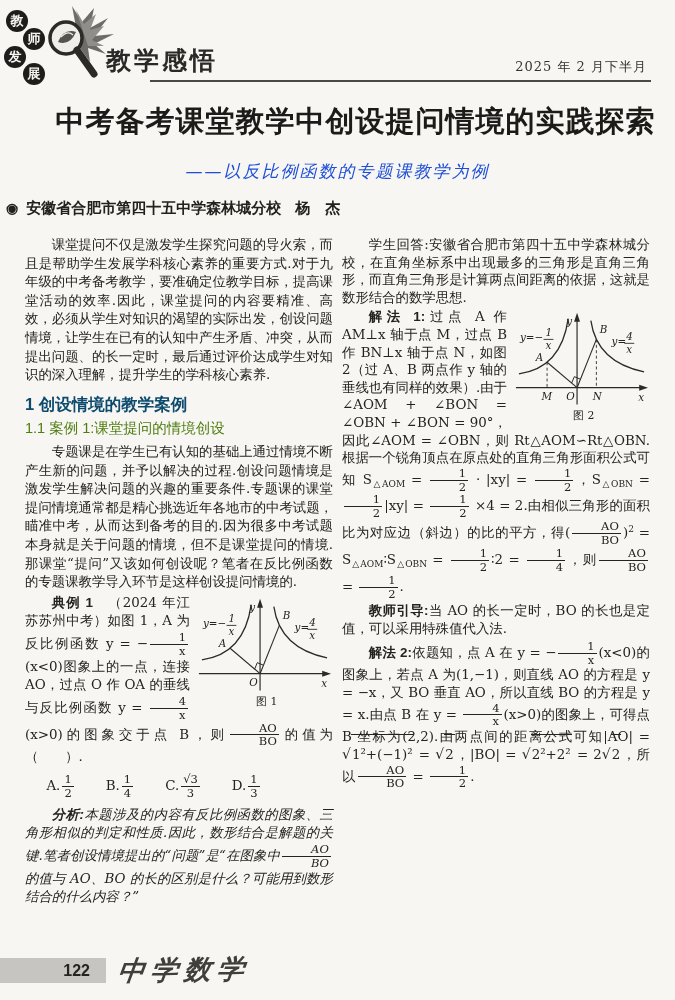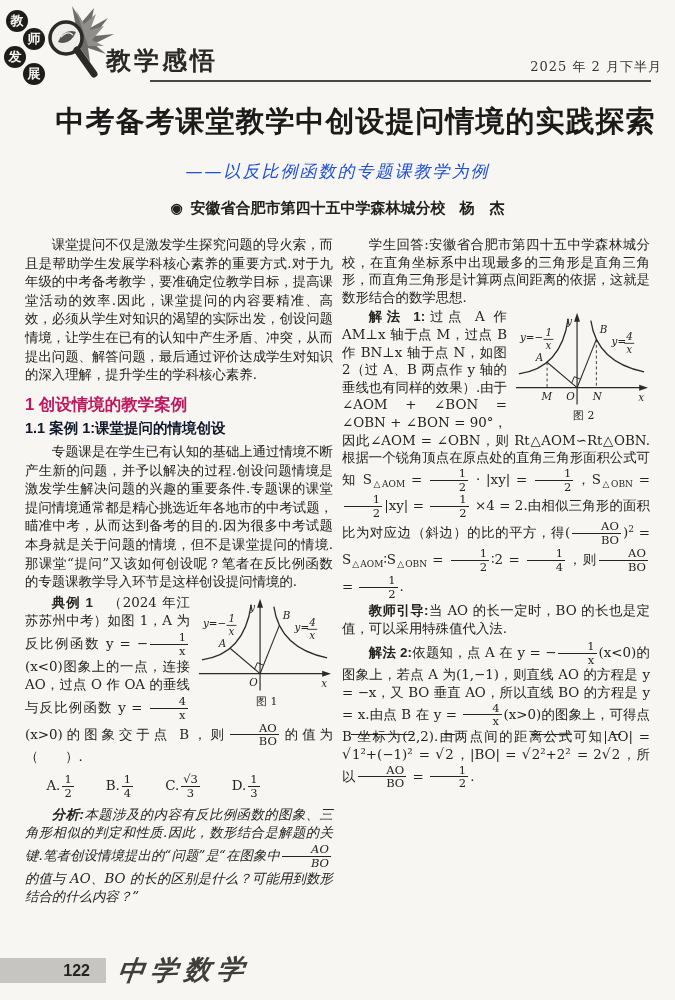--- a/index.html
+++ b/index.html
@@ -25,51 +25,51 @@
   .bc.c0{top:2px;left:4px;}
   .bc.c1{top:20px;left:21px;}
   .bc.c2{top:38px;left:2px;}
   .bc.c3{top:55px;left:21px;}
   .maglogo{position:absolute;top:4px;left:38px;}
   .section-label{
     position:absolute;top:44px;left:106px;
     font-family:"Liberation Sans",sans-serif;font-size:25px;font-weight:600;
     letter-spacing:3px;color:#2a2927;
   }
-  .issue-date{position:absolute;top:58px;right:13px;font-size:13px;color:#33322f;letter-spacing:1px;}
+  .issue-date{position:absolute;top:58px;right:28px;font-size:13px;color:#33322f;letter-spacing:1px;}
   .hdr-rule{position:absolute;top:80px;left:150px;right:24px;height:2px;background:#4a4946;}
   
   .art-title{
     position:absolute;top:102px;left:0;right:0;text-align:center;
     font-family:"Liberation Sans",sans-serif;font-weight:700;font-size:29px;
     letter-spacing:1px;color:#1c1b19;margin-left:36px;
   }
   .art-sub{
     position:absolute;top:160px;left:0;right:0;text-align:center;
     font-style:italic;font-size:17px;color:#1d4ed8;letter-spacing:2px;
   }
   .author{
-    position:absolute;top:199px;left:0;right:0;text-align:center;
-    font-family:"Liberation Sans",sans-serif;font-weight:700;font-size:15px;color:#222120;
+    position:absolute;top:199px;left:0;right:0;
+    font-family:"Liberation Sans",sans-serif;font-weight:700;font-size:15px;color:#222120;padding-left:6px;
   }
   .author .bullet{font-size:14px;margin-right:8px;}
   .author .gap{display:inline-block;width:14px;}
   
   .col{position:absolute;top:236px;width:308px;text-align:justify;}
   .col-left{left:25px;font-size:13.4px;line-height:18.6px;}
   .col-right{left:342px;font-size:13.4px;line-height:17.6px;}
   .col p{margin:0 0 2px 0;}
   .indent{text-indent:2em;}
   h2.sec{
     font-family:"Liberation Sans",sans-serif;font-size:16.5px;font-weight:700;
-    margin:10px 0 6px 0;color:#be185d;text-indent:0;
+    margin:10px 0 6px 0;color:#0c4a6e;text-indent:0;
   }
   h3.subsec{
-    font-family:"Liberation Sans",sans-serif;font-size:14.5px;font-weight:700;
-    margin:4px 0 5px 0;color:#0f172a;text-indent:0;
+    font-family:"Liberation Sans",sans-serif;font-size:14.5px;font-weight:400;
+    margin:4px 0 5px 0;color:#4d7c0f;text-indent:0;
   }
   .rich b{font-family:"Liberation Sans",sans-serif;font-weight:700;}
   .kai{font-style:italic;}
   
   .frac{
     display:inline-flex;flex-direction:column;align-items:center;
     vertical-align:middle;line-height:1.12;font-size:11.5px;
     margin:0 2px;text-align:center;
   }
   .frac .fn{border-bottom:1px solid #242321;padding:0 2px;}
@@ -126,21 +126,21 @@
     <div class="hdr-rule"></div>
   </div>
 
   <div class="art-title">中考备考课堂教学中创设提问情境的实践探索</div>
   <div class="art-sub">——以反比例函数的专题课教学为例</div>
   <div class="author">
     <span class="bullet">◉</span><span>安徽省合肥市第四十五中学森林城分校</span><span class="gap"></span><span>杨　杰</span>
   </div>
 
   <div class="col col-left">
-    <p class="indent rich">课堂提问不仅是激发学生探究问题的导火索，而且是帮助学生发展学科核心素养的重要方式.对于九年级的中考备考教学，要准确定位教学目标，提高课堂活动的效率.因此，课堂提问的内容要精准、高效，必须从学生对知识的渴望的实际出发，创设问题情境，让学生在已有的认知中产生矛盾、冲突，从而提出问题、解答问题，最后通过评价达成学生对知识的深入理解，提升学生的学科核心素养.</p>
+    <p class="indent rich">课堂提问不仅是激发学生探究问题的导火索，而且是帮助学生发展学科核心素养的重要方式.对于九年级的中考备考教学，要准确定位教学目标，提高课堂活动的效率.因此，课堂提问的内容要精准、高效，必须从学生对知识的渴望的实际出发，创设问题情境，让学生在已有的认知中产生矛盾、冲突，从而提出问题、的长一定时，最后通过评价达成学生对知识的深入理解，提升学生的学科核心素养.</p>
     <h2 class="sec">1 创设情境的教学案例</h2>
     <h3 class="subsec">1.1 案例 1:课堂提问的情境创设</h3>
     <p class="indent rich">专题课是在学生已有认知的基础上通过情境不断产生新的问题，并予以解决的过程.创设问题情境是激发学生解决问题的兴趣的重要条件.专题课的课堂提问情境通常都是精心挑选近年各地市的中考试题，瞄准中考，从而达到备考的目的.因为很多中考试题本身就是关于问题的情境，但不是课堂提问的情境.那课堂“提问”又该如何创设呢？笔者在反比例函数的专题课教学导入环节是这样创设提问情境的.</p>
 
     <div class="example-block">
       <figure class="fig">
         <svg width="138" height="114" viewBox="0 0 140 114">
           <line x1="4" y1="78" x2="133" y2="78" stroke="#2b2a28" stroke-width="1.2"></line>
           <polygon points="138,78 129,75 129,81" fill="#2b2a28"></polygon>
           <line x1="66" y1="7" x2="66" y2="95" stroke="#2b2a28" stroke-width="1.2"></line>

